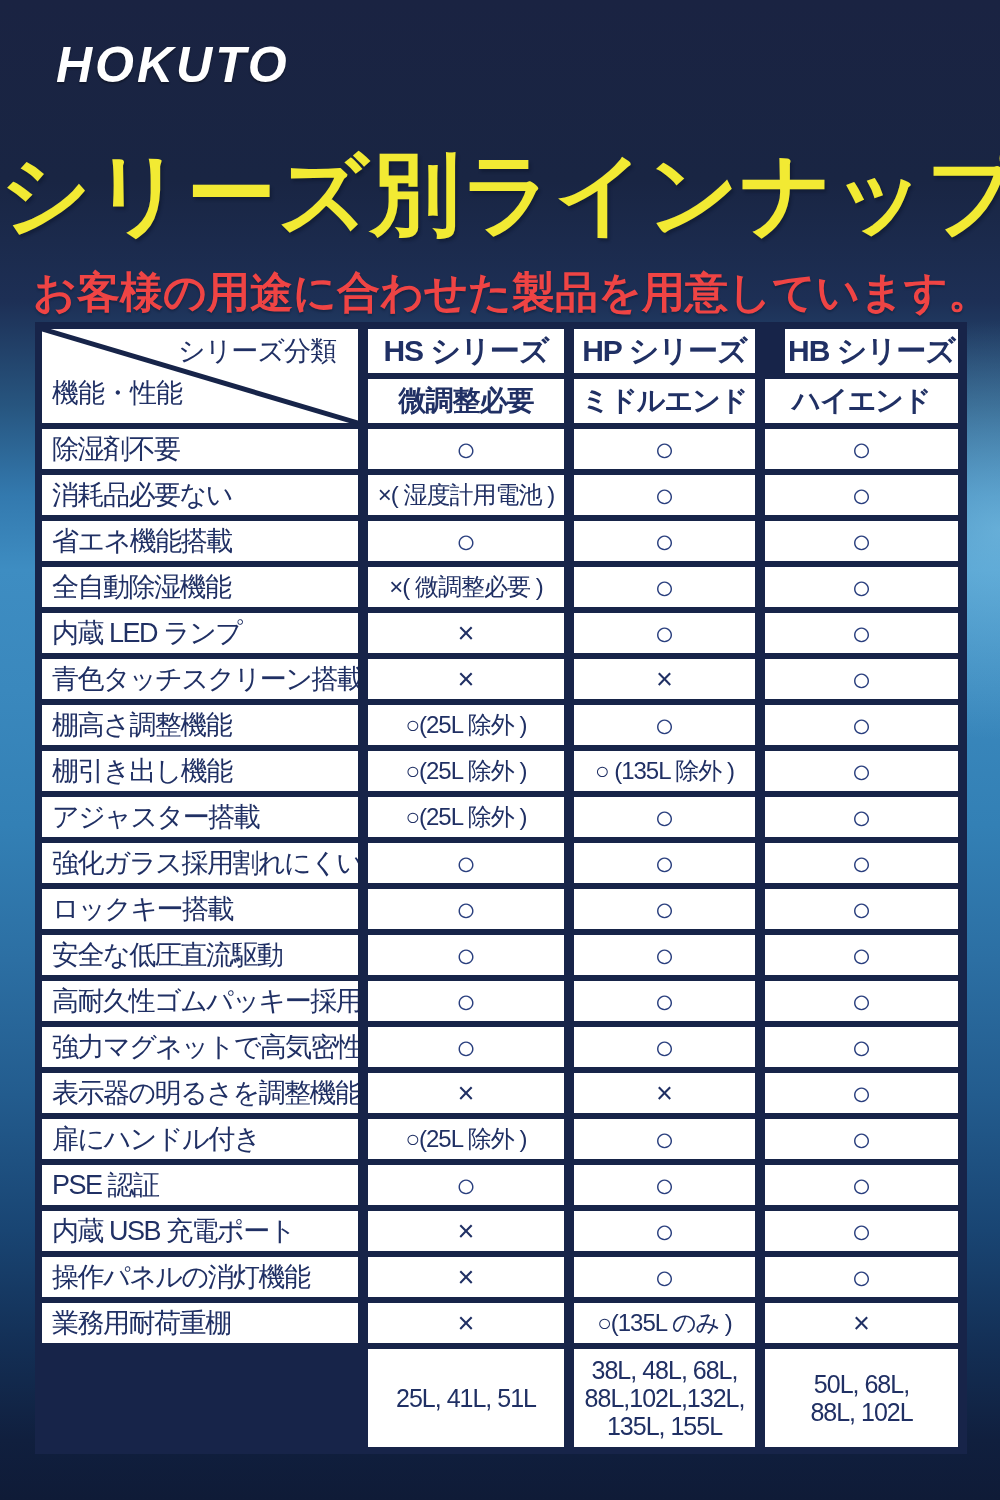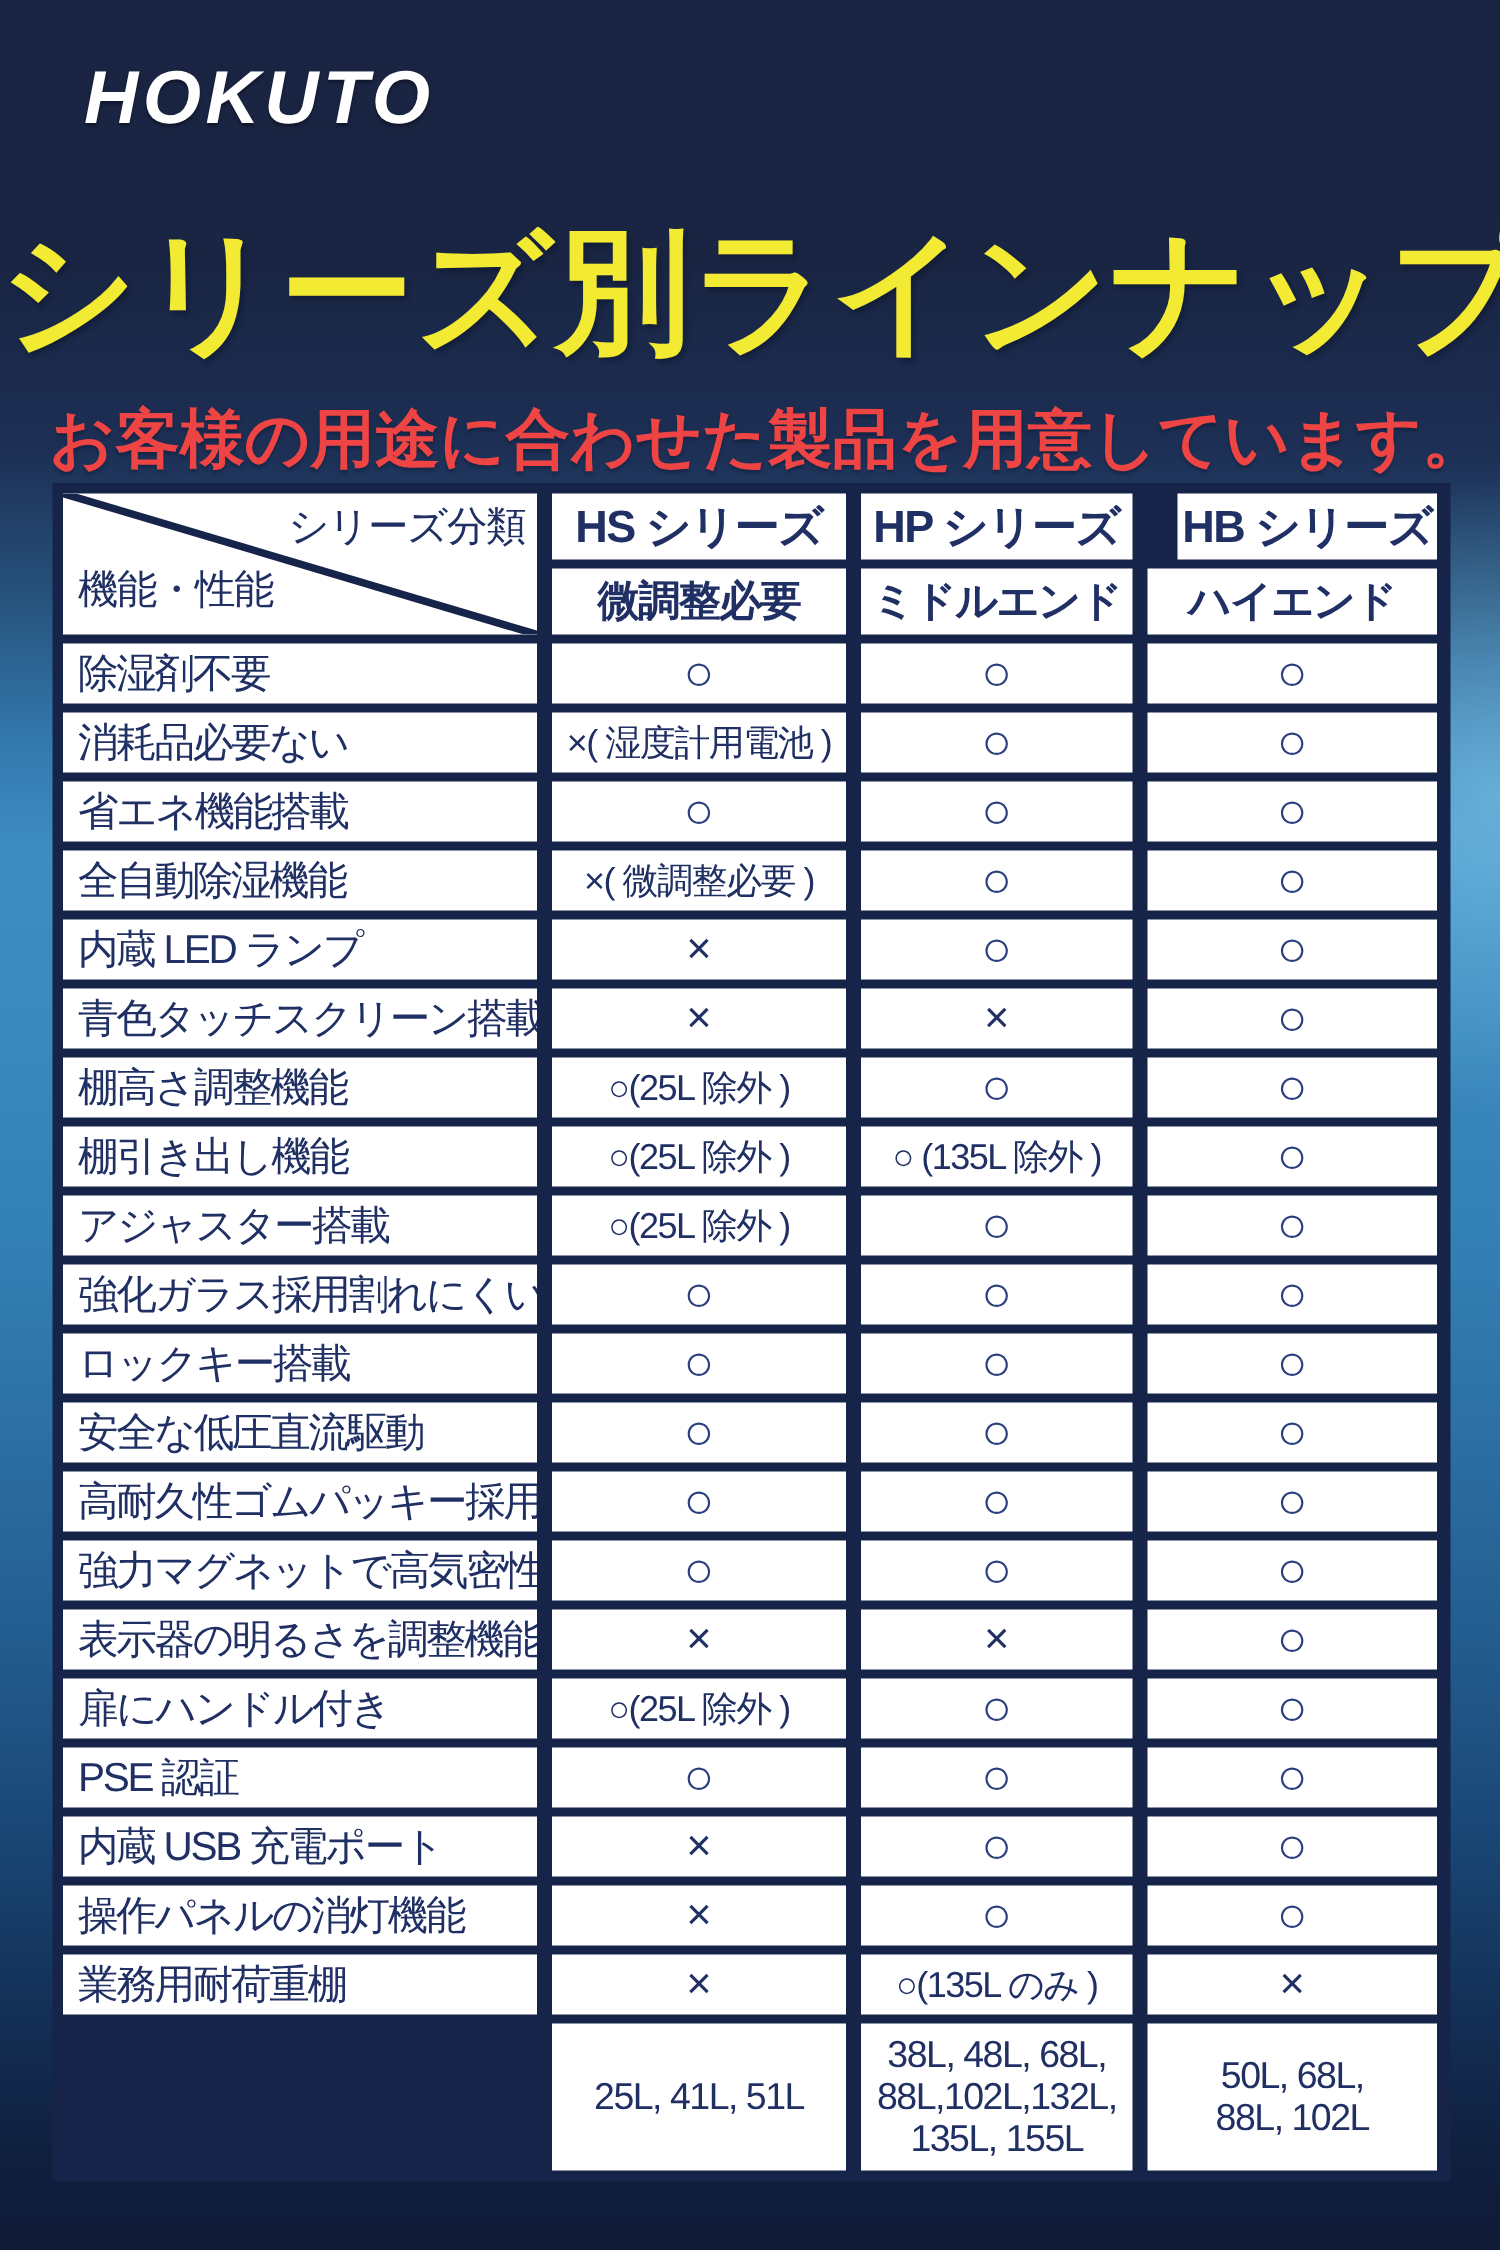--- a/index.html
+++ b/index.html
@@ -32,21 +32,21 @@
   .table{
     position:absolute;top:322px;left:35px;width:932px;box-sizing:border-box;
     display:grid;
     grid-template-columns:316px 196px 181px 193px;
     grid-template-rows:44px 44px repeat(20,40px) 98px;
     gap:6px 10px;padding:7px;background:#172449;
   }
   .cell{background:#ffffff;color:#203064;display:flex;align-items:center;justify-content:center;overflow:hidden;}
   .corner{position:relative;}
   .corner svg{position:absolute;left:0;top:0;width:100%;height:100%;}
-  .corner-tr{position:absolute;top:4px;right:8px;font-size:27px;letter-spacing:-1px;}
+  .corner-tr{position:absolute;top:4px;right:22px;font-size:27px;letter-spacing:-1px;}
   .corner-bl{position:absolute;bottom:12px;left:10px;font-size:27px;letter-spacing:-1px;}
   .head{font-size:30px;font-weight:600;letter-spacing:-1px;}
   .tier{font-size:28px;font-weight:600;letter-spacing:-1px;}
   .feature{justify-content:flex-start;padding-left:10px;font-size:27px;letter-spacing:-1.5px;white-space:nowrap;}
   .val{font-size:25px;}
   .mark-circle{font-size:34px;color:#2a3f7e;}
   .mark-x{font-size:29px;}
   .annot{font-size:24px;letter-spacing:-1px;white-space:nowrap;}
   .capacity{font-size:25px;line-height:1.13;white-space:pre-line;text-align:center;letter-spacing:-1px;}
 </style>

